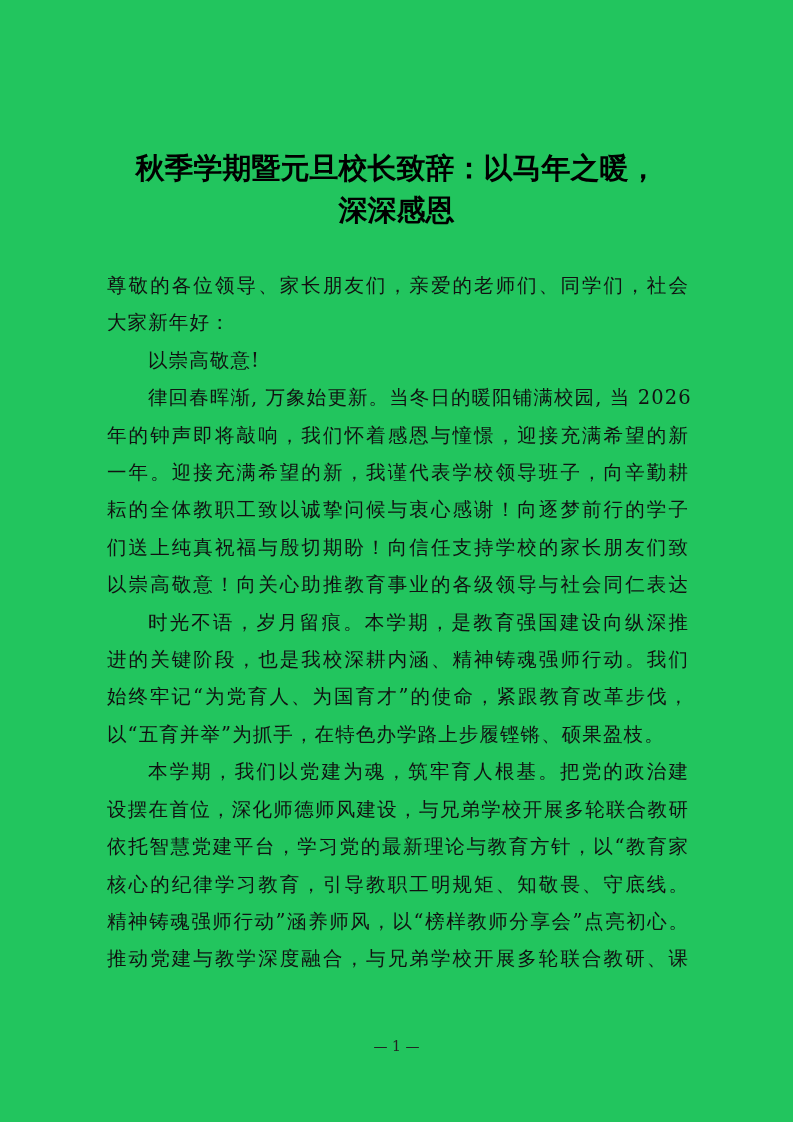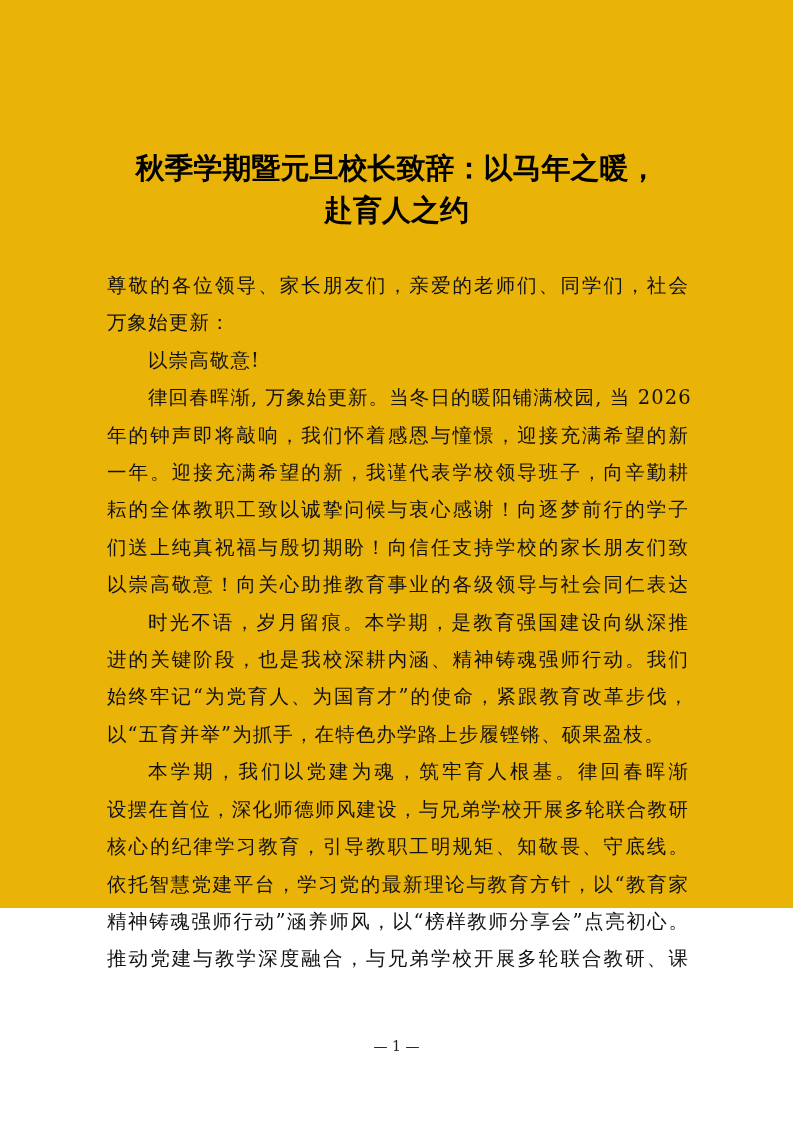--- a/index.html
+++ b/index.html
@@ -11,22 +11,22 @@
       width: 793px;
       height: 1122px;
       position: relative;
       overflow: hidden;
       color: #000;
     }
     .page {
       position: absolute;
       left: 0; top: 0;
       width: 793px;
-      height: 908px;
-      background: #eab308;
+      height: 1122px;
+      background: #22c55e;
     }
     .title {
       position: absolute;
       left: 0;
       top: 147px;
       width: 793px;
       text-align: center;
       font-family: "DejaVu Sans", sans-serif;
       font-weight: bold;
       font-size: 29px;
@@ -73,49 +73,49 @@
       font-size: 14px;
       color: #222;
     }
   </style>
 </head>
 <body>
 
 <div class="page">
   <div class="title">
     <span class="line">秋季学期暨元旦校长致辞：以马年之暖，</span>
-    <span class="line">赴育人之约</span>
+    <span class="line">深深感恩</span>
   </div>
 
   <div class="body">
     <p>
       <span class="line">尊敬的各位领导、家长朋友们，亲爱的老师们、同学们，社会</span>
-      <span class="line last">万象始更新：</span>
+      <span class="line last">大家新年好：</span>
     </p>
     <p class="indent">
       <span class="line last">以崇高敬意!</span>
     </p>
     <p class="indent">
       <span class="line">律回春晖渐, 万象始更新。当冬日的暖阳铺满校园, 当 2026</span>
       <span class="line" style="text-indent:0">年的钟声即将敲响，我们怀着感恩与憧憬，迎接充满希望的新</span>
       <span class="line" style="text-indent:0">一年。迎接充满希望的新，我谨代表学校领导班子，向辛勤耕</span>
       <span class="line" style="text-indent:0">耘的全体教职工致以诚挚问候与衷心感谢！向逐梦前行的学子</span>
       <span class="line" style="text-indent:0">们送上纯真祝福与殷切期盼！向信任支持学校的家长朋友们致</span>
       <span class="line" style="text-indent:0">以崇高敬意！向关心助推教育事业的各级领导与社会同仁表达</span>
     </p>
     <p class="indent">
       <span class="line">时光不语，岁月留痕。本学期，是教育强国建设向纵深推</span>
       <span class="line" style="text-indent:0">进的关键阶段，也是我校深耕内涵、精神铸魂强师行动。我们</span>
       <span class="line" style="text-indent:0">始终牢记“为党育人、为国育才”的使命，紧跟教育改革步伐，</span>
       <span class="line last" style="text-indent:0">以“五育并举”为抓手，在特色办学路上步履铿锵、硕果盈枝。</span>
     </p>
     <p class="indent">
-      <span class="line">本学期，我们以党建为魂，筑牢育人根基。律回春晖渐</span>
+      <span class="line">本学期，我们以党建为魂，筑牢育人根基。把党的政治建</span>
       <span class="line" style="text-indent:0">设摆在首位，深化师德师风建设，与兄弟学校开展多轮联合教研</span>
+      <span class="line" style="text-indent:0">依托智慧党建平台，学习党的最新理论与教育方针，以“教育家</span>
       <span class="line" style="text-indent:0">核心的纪律学习教育，引导教职工明规矩、知敬畏、守底线。</span>
-      <span class="line" style="text-indent:0">依托智慧党建平台，学习党的最新理论与教育方针，以“教育家</span>
       <span class="line" style="text-indent:0">精神铸魂强师行动”涵养师风，以“榜样教师分享会”点亮初心。</span>
       <span class="line" style="text-indent:0">推动党建与教学深度融合，与兄弟学校开展多轮联合教研、课</span>
     </p>
   </div>
 
   <div class="footer">— 1 —</div>
 </div>
 
 </body></html>

